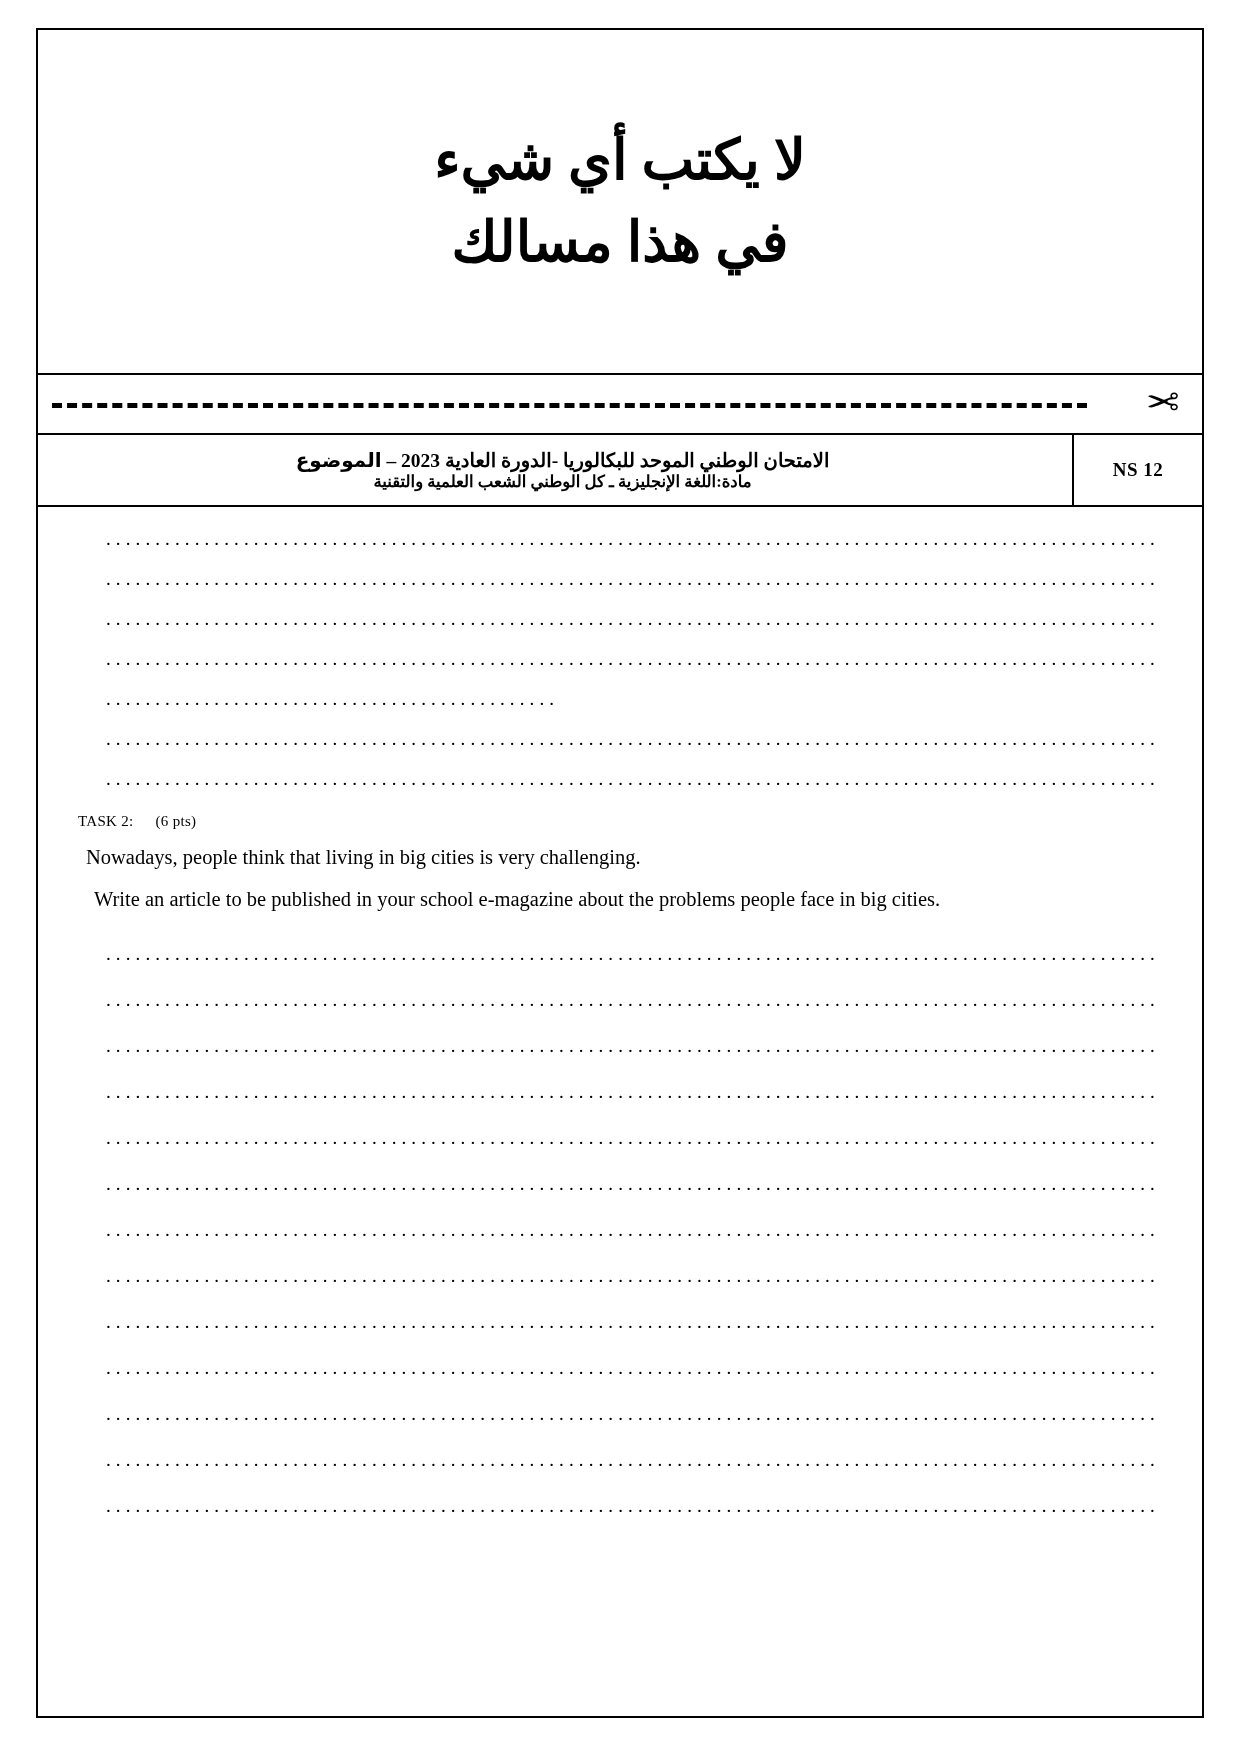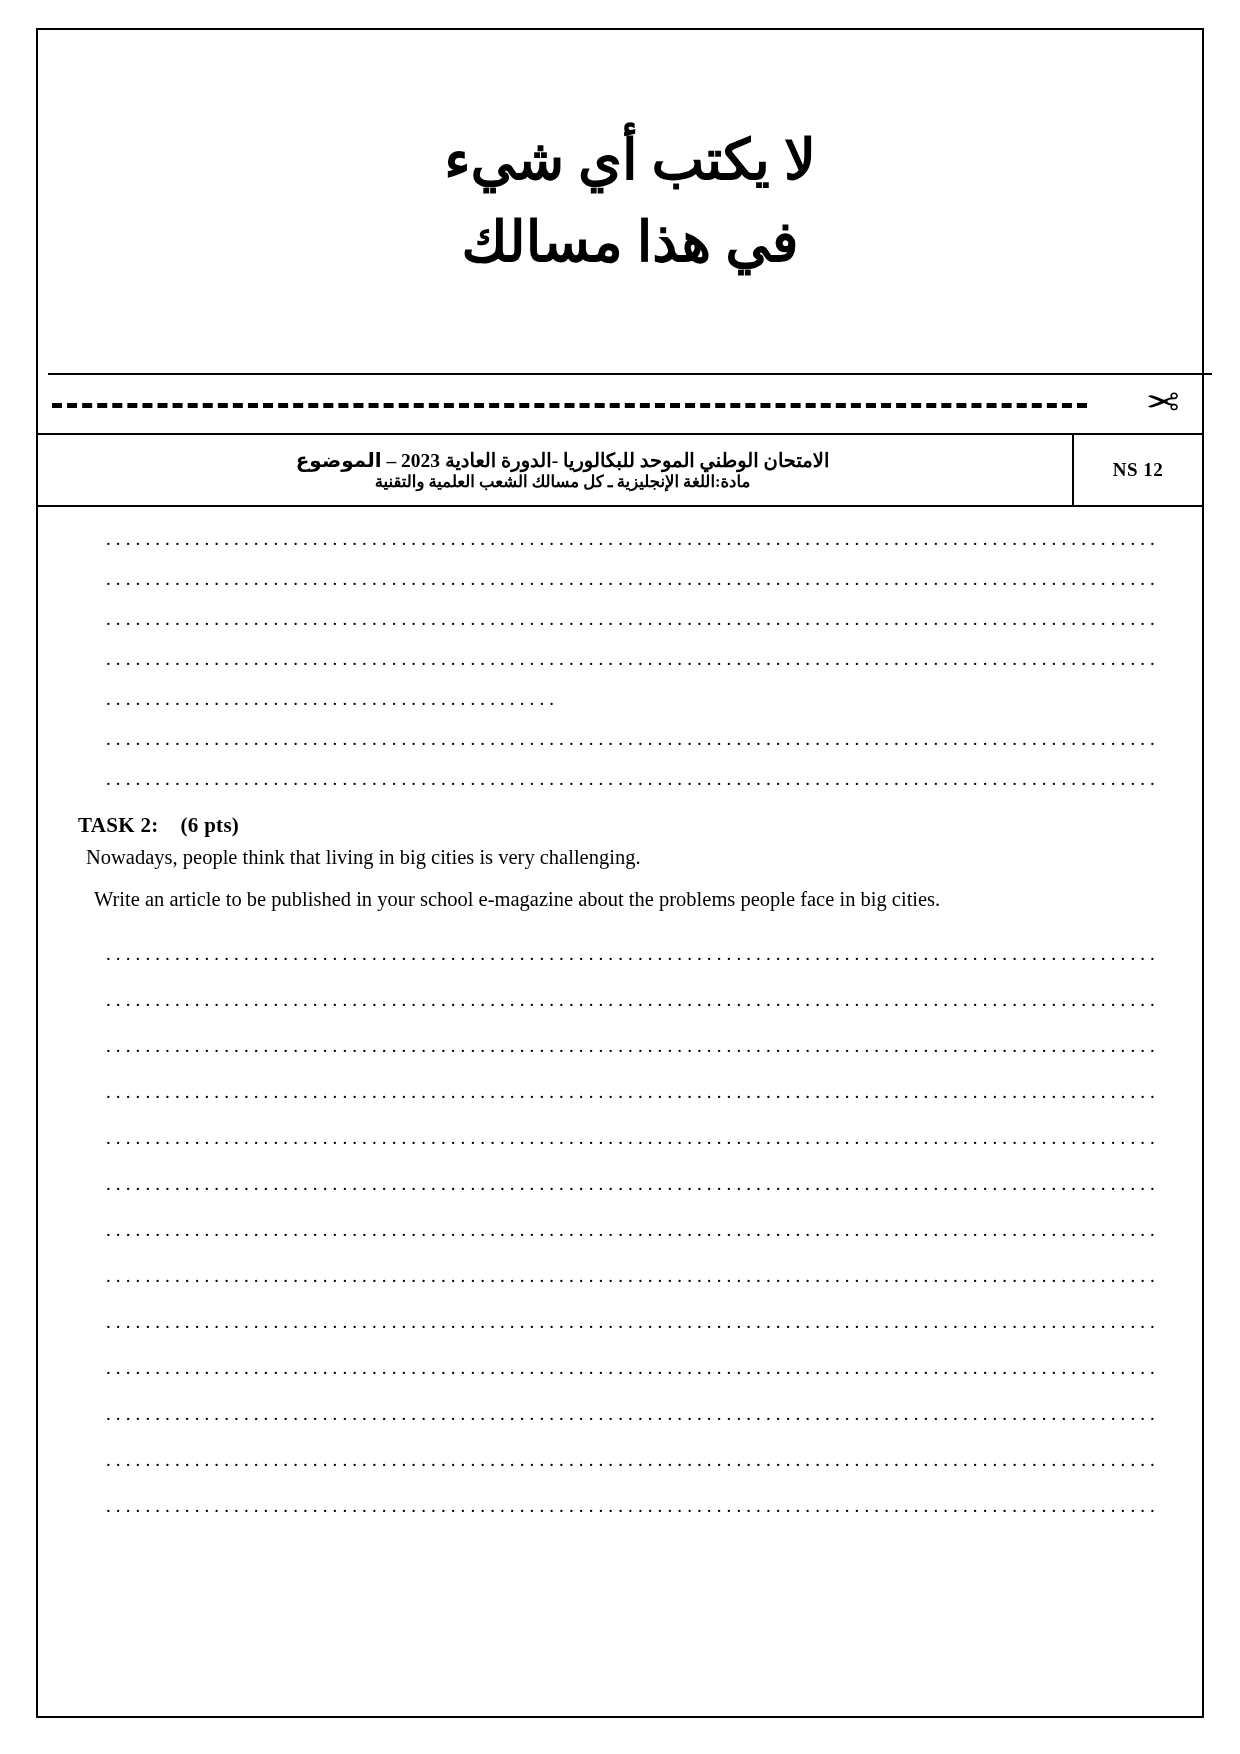--- a/index.html
+++ b/index.html
@@ -21,21 +21,21 @@
     top: 28px;
     width: 1168px;
     height: 1690px;
     border: 2px solid #000;
     box-sizing: border-box;
   }
 
   
   .notice-box {
     position: absolute;
-    left: 10px;
+    left: 0;
     top: 0;
     width: 100%;
     height: 345px;
     border-bottom: 2px solid #000;
     box-sizing: border-box;
     display: flex;
     align-items: center;
     justify-content: center;
   }
   .notice-text {
@@ -163,24 +163,24 @@
     white-space: nowrap;
     line-height: 40px;
     font-family: "Liberation Serif", serif;
   }
   .dotline.short {
     letter-spacing: 5.1px;
   }
 
   .task-title {
     margin-top: 14px;
-    margin-bottom: 6px;
+    margin-bottom: 14px;
     margin-left: -28px;
-    font-weight: bold;
-    font-size: 21px;
+    font-weight: normal;
+    font-size: 15px;
     letter-spacing: .3px;
   }
   .task-title .pts {
     margin-left: 22px;
   }
   .prompt-normal {
     font-size: 20.5px;
     margin-left: -20px;
     margin-bottom: 10px;
     line-height: 1.35;
@@ -211,21 +211,21 @@
     <div class="dashes"></div>
     <div class="scissors">✂</div>
   </div>
 
   <div class="hdr">
     <div class="hdr-cell hdr-code">NS 12</div>
     <div class="hdr-cell hdr-main">
       <div class="hdr-l1">
         <span>الامتحان الوطني الموحد للبكالوريا -الدورة العادية 2023 – </span><span class="subject-word">الموضوع</span>
       </div>
-      <div class="hdr-l2">مادة:اللغة الإنجليزية ـ كل مسالك الشعب العلمية والتقنية</div>
+      <div class="hdr-l2">مادة:اللغة الإنجليزية ـ كل الوطني الشعب العلمية والتقنية</div>
     </div>
   </div>
 
   <div class="body">
 
     <div>
       <div class="dotline">............................................................................................................</div>
       <div class="dotline">............................................................................................................</div>
       <div class="dotline">............................................................................................................</div>
       <div class="dotline">............................................................................................................</div>

